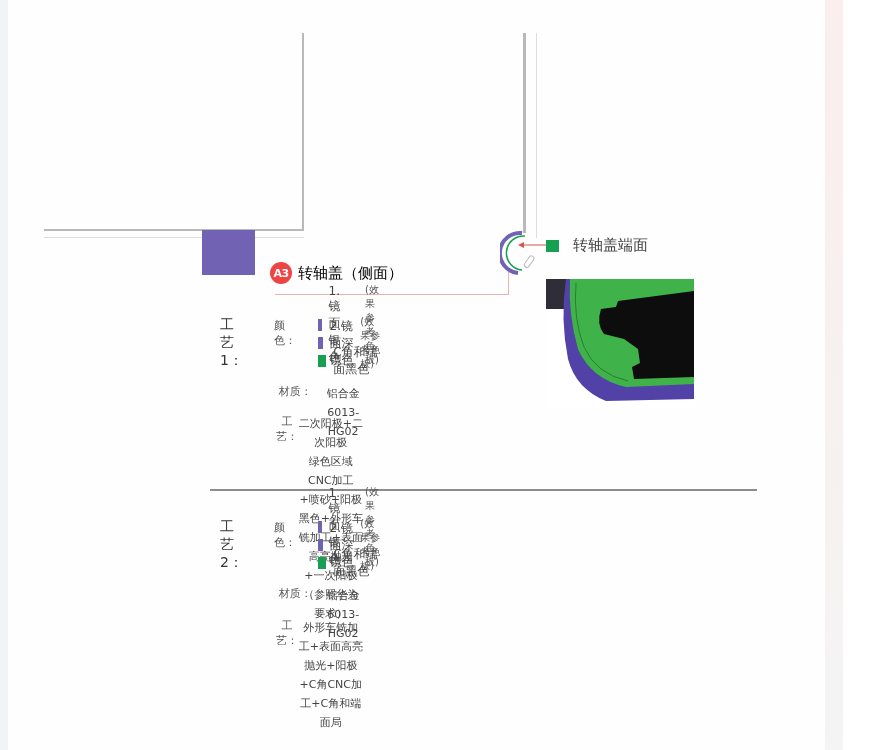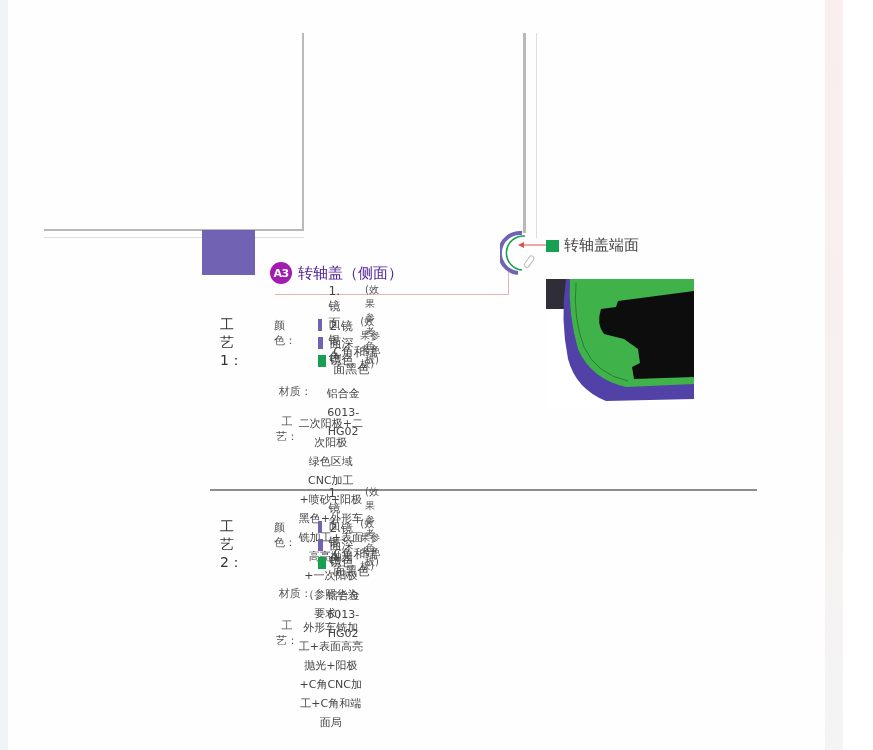--- a/index.html
+++ b/index.html
@@ -15,25 +15,25 @@
   .page { position:absolute; left:8px; top:0; width:817px; height:750px; background:#fefefe; }
 
   
   .ln { position:absolute; background:#b9b9b9; }
   .ln.light { background:#dedede; }
   .red { position:absolute; background:#e9b3b3; }
 
   .purple-block { position:absolute; left:202px; top:230px; width:53px; height:45px; background:#7262b4; }
 
   .callout-a3 { position:absolute; left:270px; top:262px; display:flex; align-items:center; gap:6px; }
-  .badge { width:22px; height:22px; border-radius:50%; background:#a21caf; color:#fff;
+  .badge { width:22px; height:22px; border-radius:50%; background:#ef4444; color:#fff;
     font-size:11px; font-weight:bold; display:flex; align-items:center; justify-content:center; letter-spacing:-0.5px; }
-  .callout-a3 .t { font-size:15px; color:#4c1d95; }
+  .callout-a3 .t { font-size:15px; color:#000000; }
 
-  .callout-end { position:absolute; left:546px; top:236px; display:flex; align-items:center; gap:5px; }
+  .callout-end { position:absolute; left:546px; top:236px; display:flex; align-items:center; gap:14px; }
   .sw { display:inline-block; width:13px; height:12px; }
   .callout-end .t { font-size:15px; color:#444; }
 
   .render { position:absolute; left:546px; top:279px; width:148px; height:130px; }
 
   .proc { position:absolute; left:220px; }
   .proc-title { position:absolute; left:0; top:0; font-size:14px; color:#333; }
   .label-sm { font-size:11px; color:#555; }
   .color-label { position:absolute; left:54px; top:2px; }
   .color-list { position:absolute; left:98px; top:0; }

